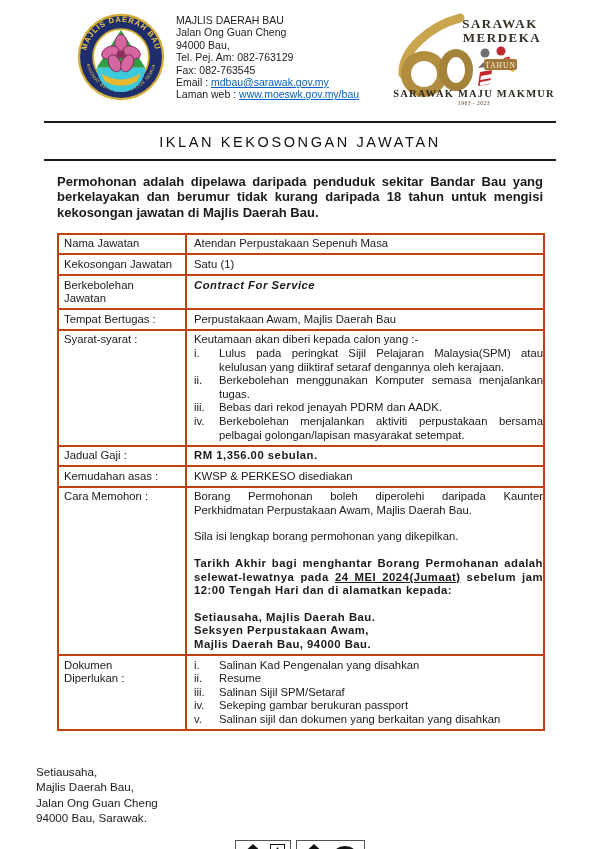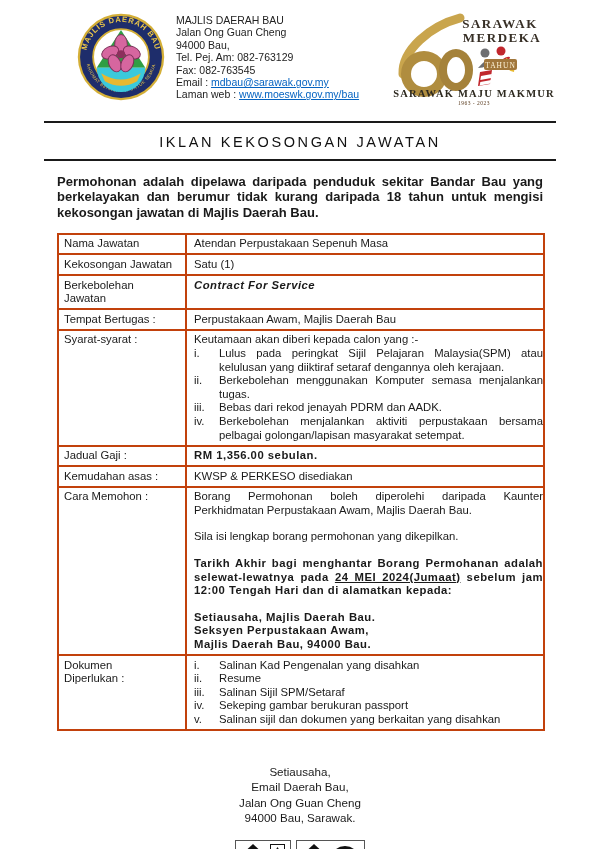--- a/index.html
+++ b/index.html
@@ -36,21 +36,21 @@
   .bi{font-weight:bold;font-style:italic;letter-spacing:0.5px;margin-left:24px;}
   .b{font-weight:bold;letter-spacing:0.5px;}
   .just{text-align:justify;}
   .li{display:flex;}
   .li .num{flex:0 0 25px;}
   .li .txt{flex:1;text-align:justify;}
   .gap{height:13px;}
   .addr-b div{font-weight:bold;letter-spacing:0.5px;}
   .doclabel div+div{}
   
-  .footer-address{margin-top:33px;text-align:center;font-size:11.6px;line-height:15.2px;color:#1a1a1a;}
+  .footer-address{margin-top:33px;font-size:11.6px;line-height:15.2px;color:#1a1a1a;padding-left:36px;}
   .certs{margin-top:15px;text-align:center;}
   .certrow{display:flex;justify-content:center;gap:5px;align-items:stretch;}
   .certbox{border:1px solid #555;padding:3px 5px;display:flex;gap:5px;align-items:center;background:#fff;}
 </style>
 </head>
 <body>
 
 <div class="page">
 
   <div class="header">
@@ -233,21 +233,21 @@
             <span class="num">v.</span>
             <span class="txt">Salinan sijil dan dokumen yang berkaitan yang disahkan</span>
           </div>
         </td>
       </tr>
     </tbody>
   </table>
 
   <div class="footer-address">
     <div>Setiausaha,</div>
-    <div>Email Daerah Bau,</div>
+    <div>Majlis Daerah Bau,</div>
     <div>Jalan Ong Guan Cheng</div>
     <div>94000 Bau, Sarawak.</div>
   </div>
 
   <div class="certs">
     <div class="certrow">
       <div class="certbox">
         <svg width="24" height="26" viewBox="0 0 24 26">
           <polygon points="12,0 24,11 12,22 0,11" fill="#111"></polygon>
           <ellipse cx="12" cy="11" rx="9" ry="4.5" fill="#fff"></ellipse>

